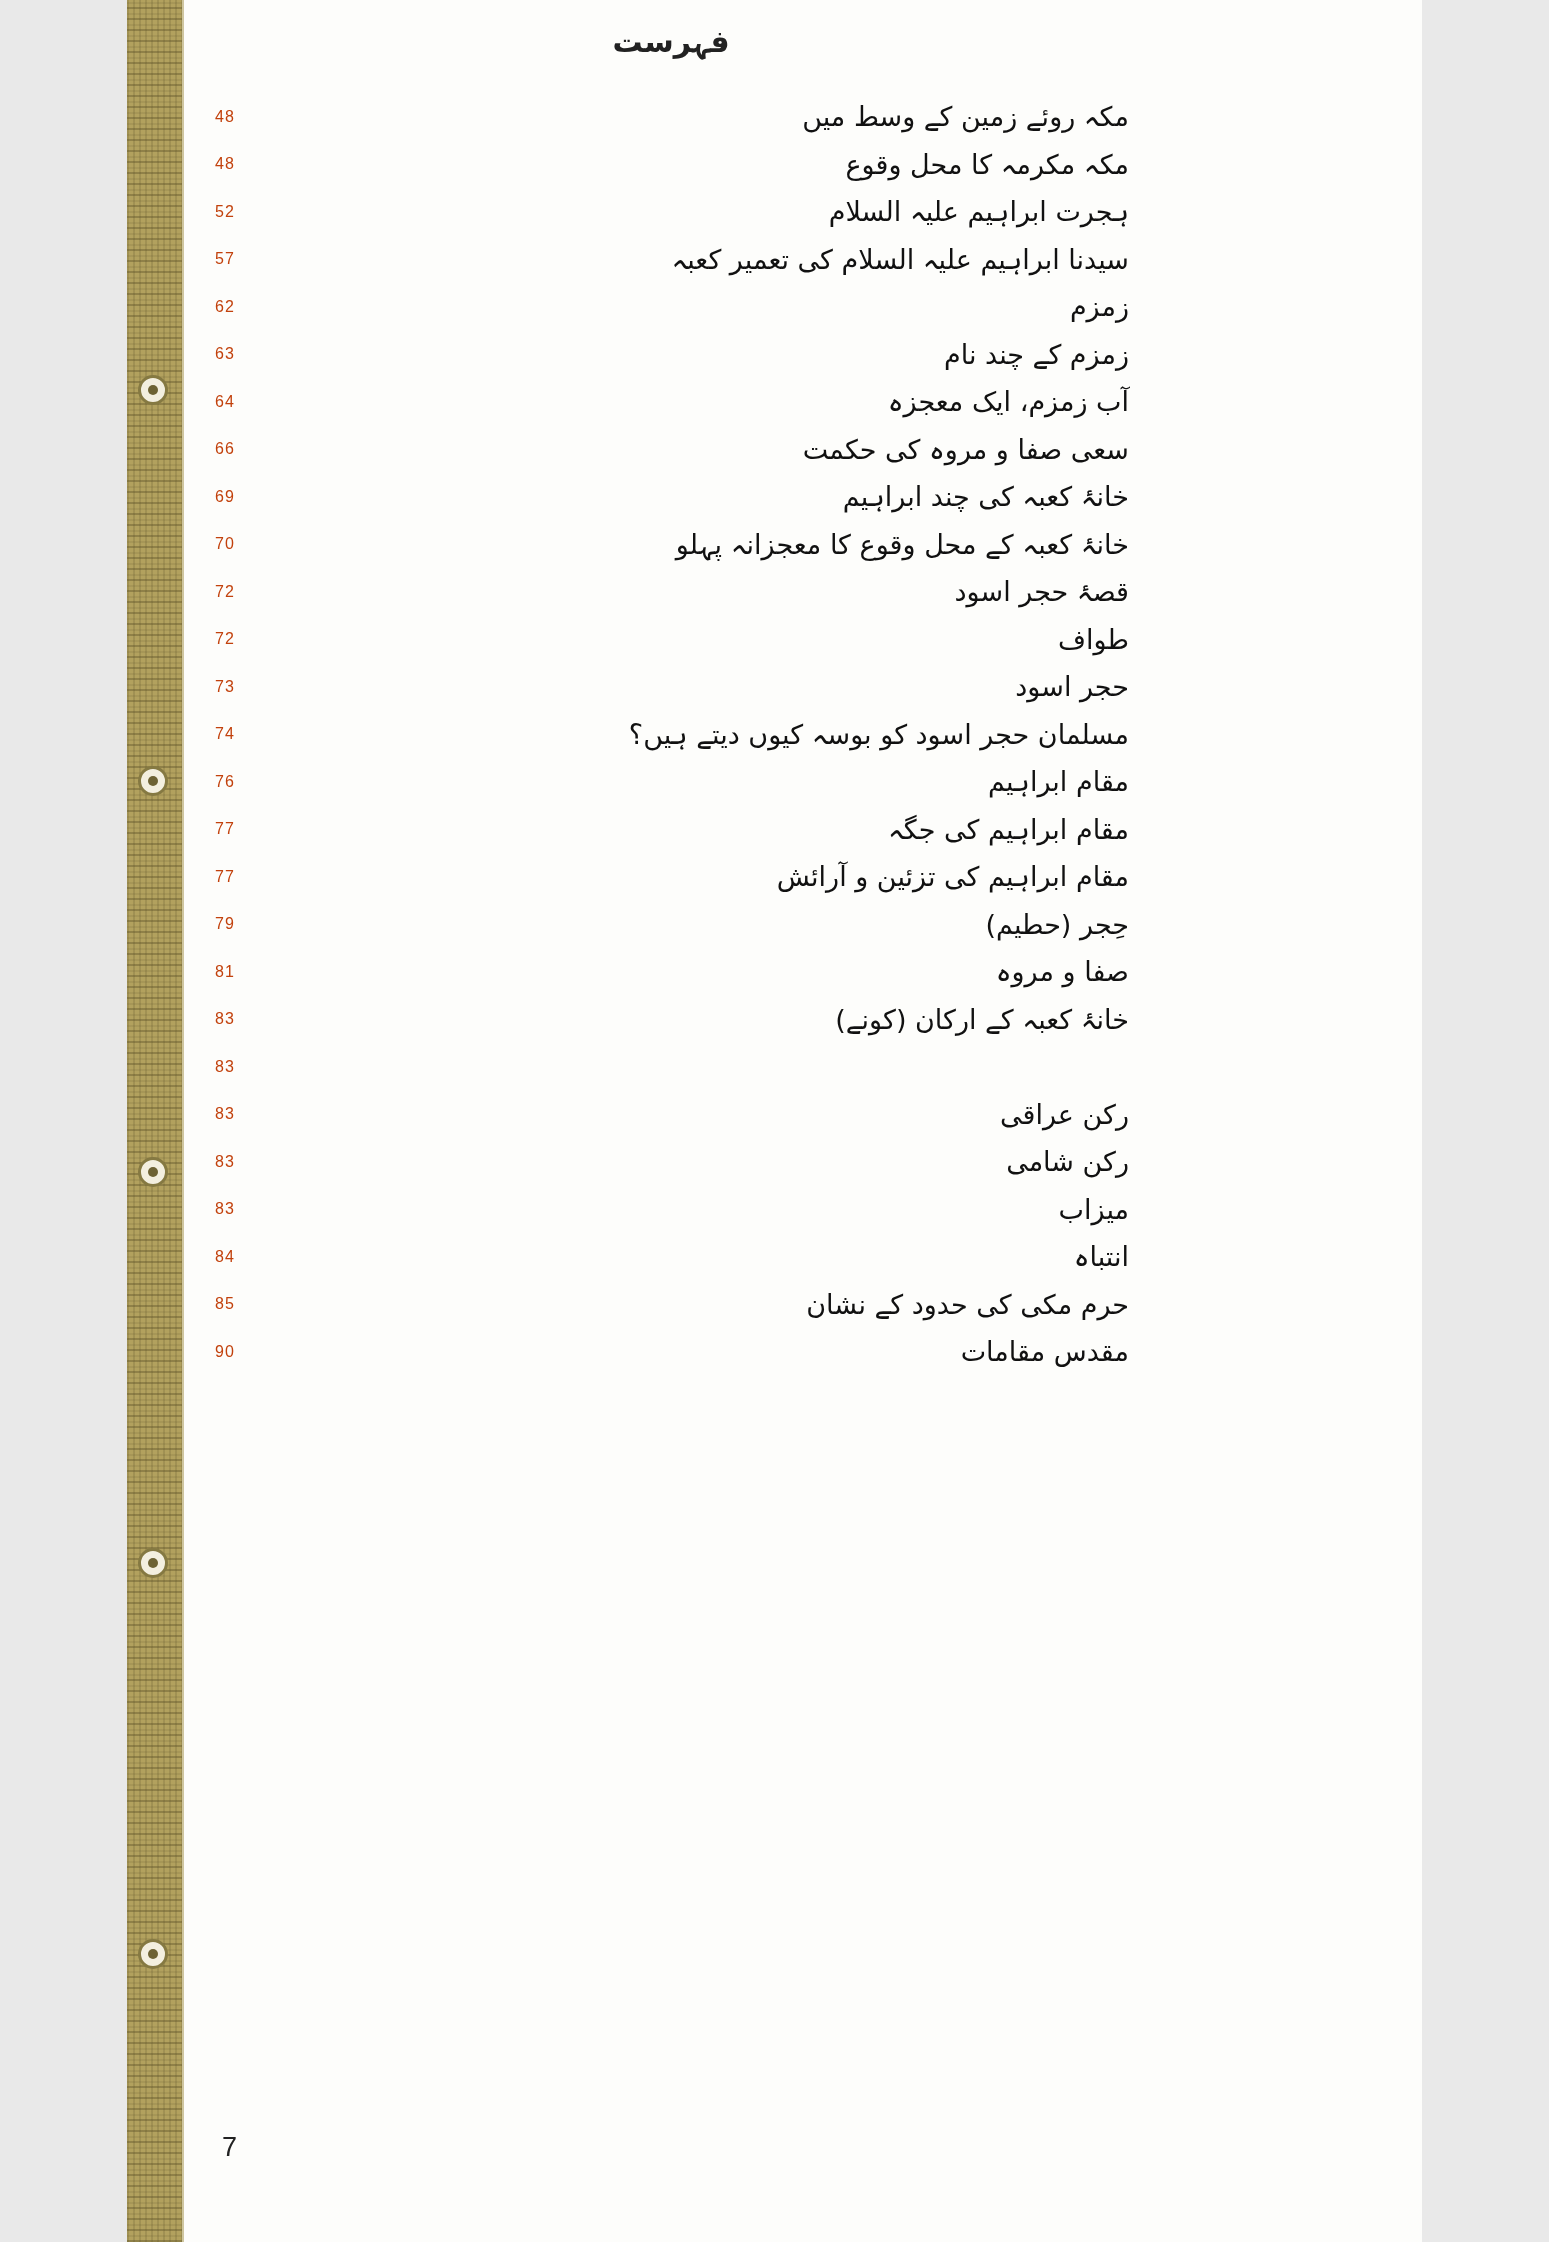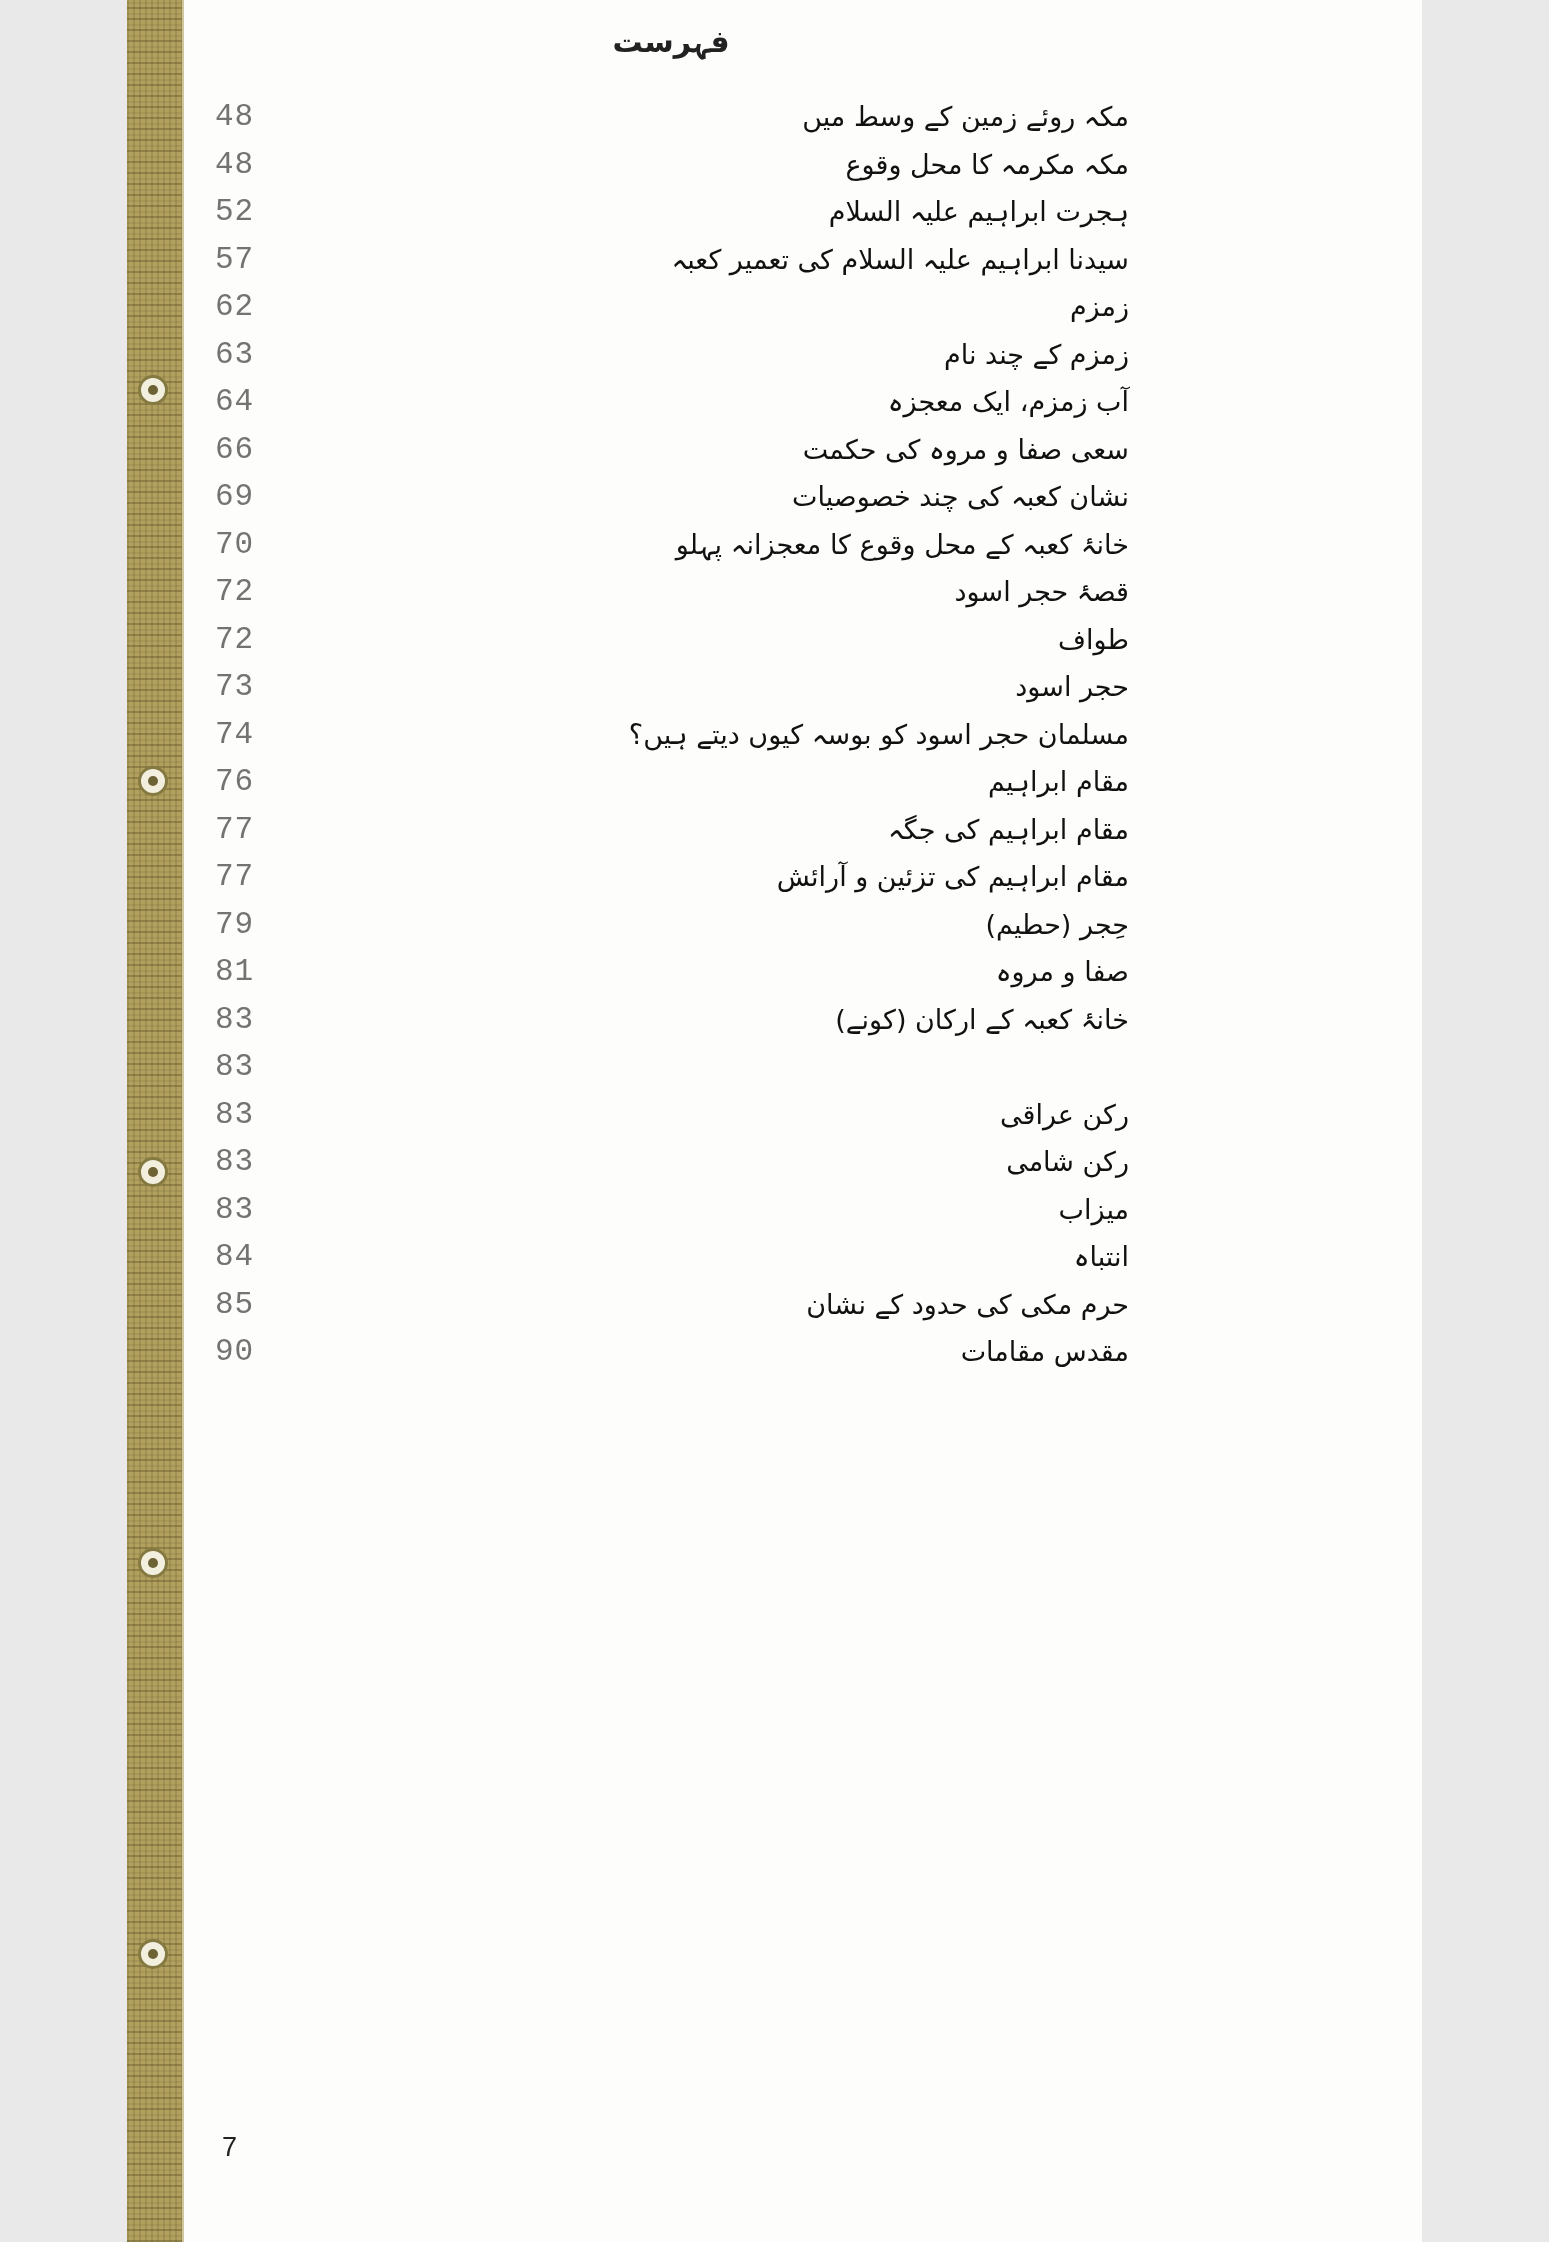--- a/index.html
+++ b/index.html
@@ -36,22 +36,22 @@
     direction:rtl;
   }
   .toc{
     position:absolute;top:93px;left:78px;width:930px;
   }
   .row{
     display:flex;align-items:center;height:47.5px;
   }
   .pagenum{
     flex:none;width:58px;padding-left:10px;
-    font-family:Liberation Mono, monospace;
-    font-size:31px;color:#737373;letter-spacing:1px;
+    font-family:Liberation Sans, sans-serif;
+    font-size:16px;color:#c2410c;letter-spacing:1px;
   }
   .title-wrap{
     flex:1;min-height:44px;
     display:flex;align-items:center;gap:14px;
     direction:rtl;              
     padding:0 6px;
     box-sizing:border-box;
   }
   .title{
     direction:rtl;unicode-bidi:plaintext;
@@ -156,21 +156,21 @@
     <span class="title-wrap">
 
       <span class="title" dir="rtl">سعی صفا و مروہ کی حکمت</span>
     </span>
   </div>
 
   <div class="row">
     <span class="pagenum">69</span>
     <span class="title-wrap">
 
-      <span class="title" dir="rtl">نشان کعبہ کی چند خصوصیات</span>
+      <span class="title" dir="rtl">خانۂ کعبہ کی چند ابراہیم</span>
     </span>
   </div>
 
   <div class="row">
     <span class="pagenum">70</span>
     <span class="title-wrap">
 
       <span class="title" dir="rtl">خانۂ کعبہ کے محل وقوع کا معجزانہ پہلو</span>
     </span>
   </div>

